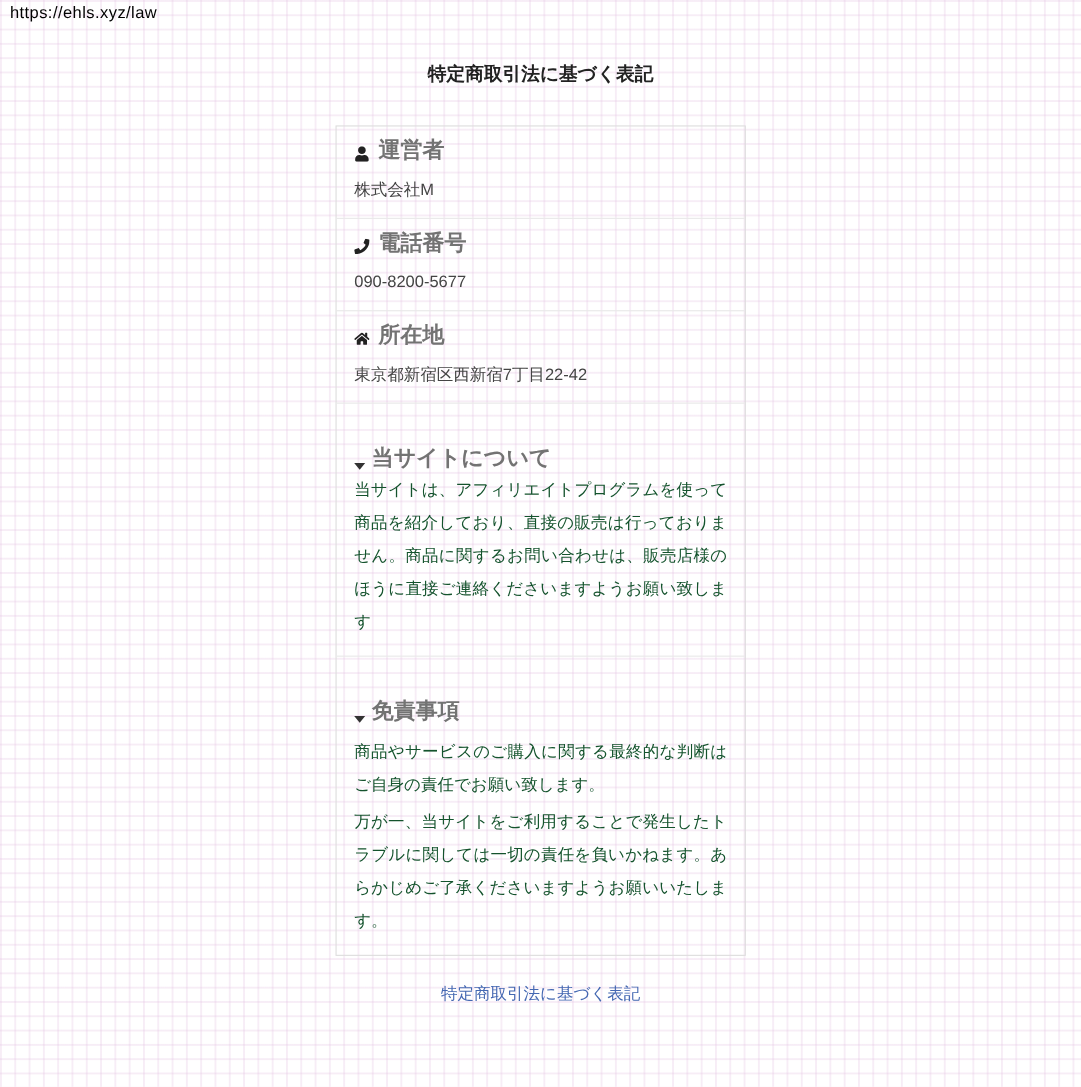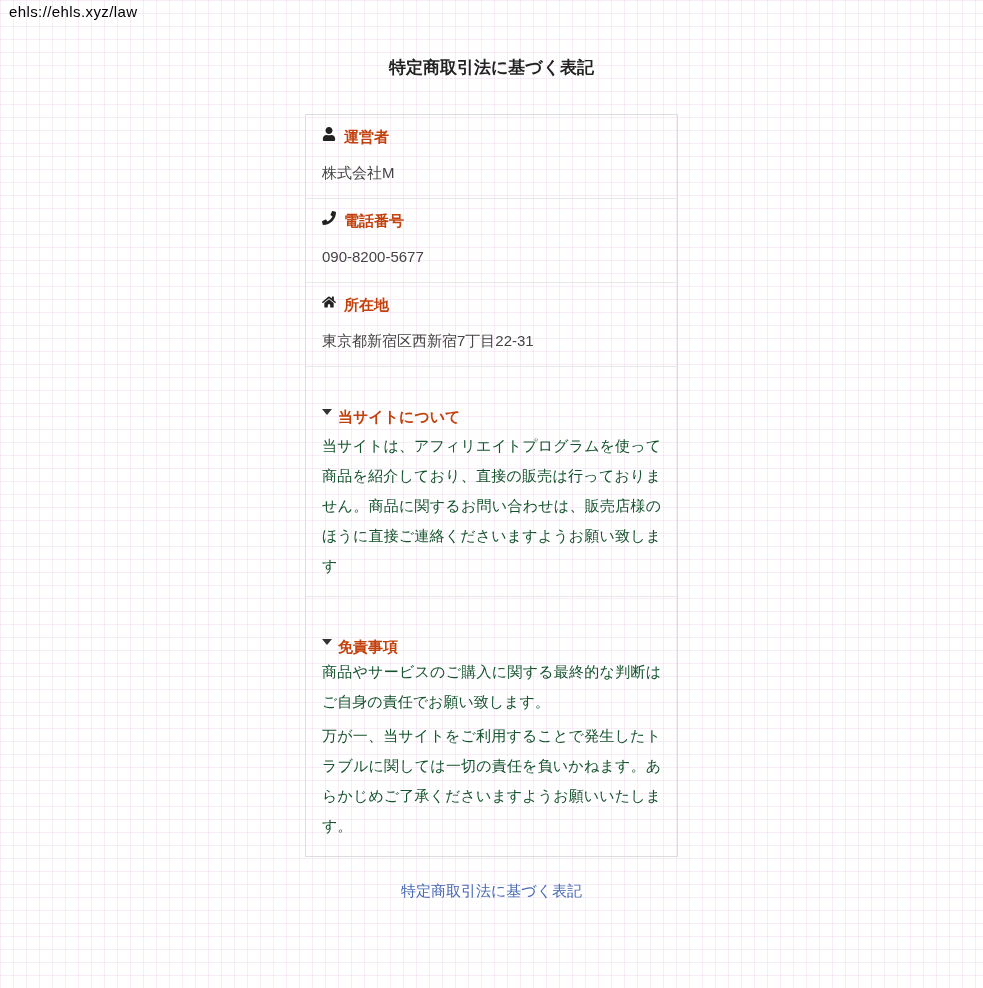--- a/index.html
+++ b/index.html
@@ -38,26 +38,26 @@
     border: 1px solid #ddd;
     background: transparent;
   }
   .info-section {
     padding: 12px 16px 15px;
     border-bottom: 1px solid #e8e8e8;
   }
   .info-section:last-child { border-bottom: none; }
   .section-heading {
     display: flex;
-    align-items: flex-start;
+    align-items: flex-end;
     gap: 8px;
     font-weight: bold;
-    font-size: 15px;
+    font-size: 20px;
     line-height: 20px;
-    color: #c2410c;
+    color: #737373;
   }
   .icon { display: inline-flex; }
   .icon svg { width: 14px; height: 14px; fill: #222; display: block; }
   .section-value {
     margin-top: 15px;
     font-size: 15px;
     line-height: 21px;
     color: #444;
   }
   .caret {
@@ -82,21 +82,21 @@
   .footer-link {
     font-size: 15px;
     color: #4468b2;
     text-decoration: none;
     cursor: pointer;
   }
 </style>
 </head>
 <body>
 
-<div class="url-bar">ehls://ehls.xyz/law</div>
+<div class="url-bar">https://ehls.xyz/law</div>
 
 <main>
   <h1 class="page-title">特定商取引法に基づく表記</h1>
 
   <div class="card">
 
     <section class="info-section">
       <div class="section-heading">
         <span class="icon">
           <svg viewBox="0 0 448 512" xmlns="http://www.w3.org/2000/svg">
@@ -123,37 +123,37 @@
 
     <section class="info-section">
       <div class="section-heading">
         <span class="icon">
           <svg viewBox="0 0 576 512" xmlns="http://www.w3.org/2000/svg">
               <path d="M280.37 148.26L96 300.11V464a16 16 0 0 0 16 16l112.06-.29a16 16 0 0 0 15.92-16V368a16 16 0 0 1 16-16h64a16 16 0 0 1 16 16v95.64a16 16 0 0 0 16 16.05L464 480a16 16 0 0 0 16-16V300L295.67 148.26a12.19 12.19 0 0 0-15.3 0zM571.6 251.47L488 182.56V44.05a12 12 0 0 0-12-12h-56a12 12 0 0 0-12 12v72.61L318.47 43a48 48 0 0 0-61 0L4.34 251.47a12 12 0 0 0-1.6 16.9l25.5 31A12 12 0 0 0 45.15 301l235.22-193.74a12.19 12.19 0 0 1 15.3 0L530.9 301a12 12 0 0 0 16.9-1.6l25.5-31a12 12 0 0 0-1.7-16.93z"></path>
             </svg>
         </span>
         <span class="heading-label">所在地</span>
       </div>
-      <div class="section-value">東京都新宿区西新宿7丁目22-31</div>
+      <div class="section-value">東京都新宿区西新宿7丁目22-42</div>
     </section>
 
     <section class="info-section toggle-section">
       <div class="section-heading">
         <span class="caret"></span>
         <span class="heading-label">当サイトについて</span>
       </div>
       <p class="para">当サイトは、アフィリエイトプログラムを使って商品を紹介しており、直接の販売は行っておりません。商品に関するお問い合わせは、販売店様のほうに直接ご連絡くださいますようお願い致します</p>
     </section>
 
     <section class="info-section toggle-section">
       <div class="section-heading">
         <span class="caret"></span>
         <span class="heading-label">免責事項</span>
       </div>
-      <p class="para" style="margin-top:0;">商品やサービスのご購入に関する最終的な判断はご自身の責任でお願い致します。</p>
+      <p class="para" style="margin-top:12px;">商品やサービスのご購入に関する最終的な判断はご自身の責任でお願い致します。</p>
       <p class="para" style="margin-top:4px;">万が一、当サイトをご利用することで発生したトラブルに関しては一切の責任を負いかねます。あらかじめご了承くださいますようお願いいたします。</p>
     </section>
 
   </div>
 
   <div class="footer">
     <a class="footer-link" href="#">特定商取引法に基づく表記</a>
   </div>
 </main>
 

